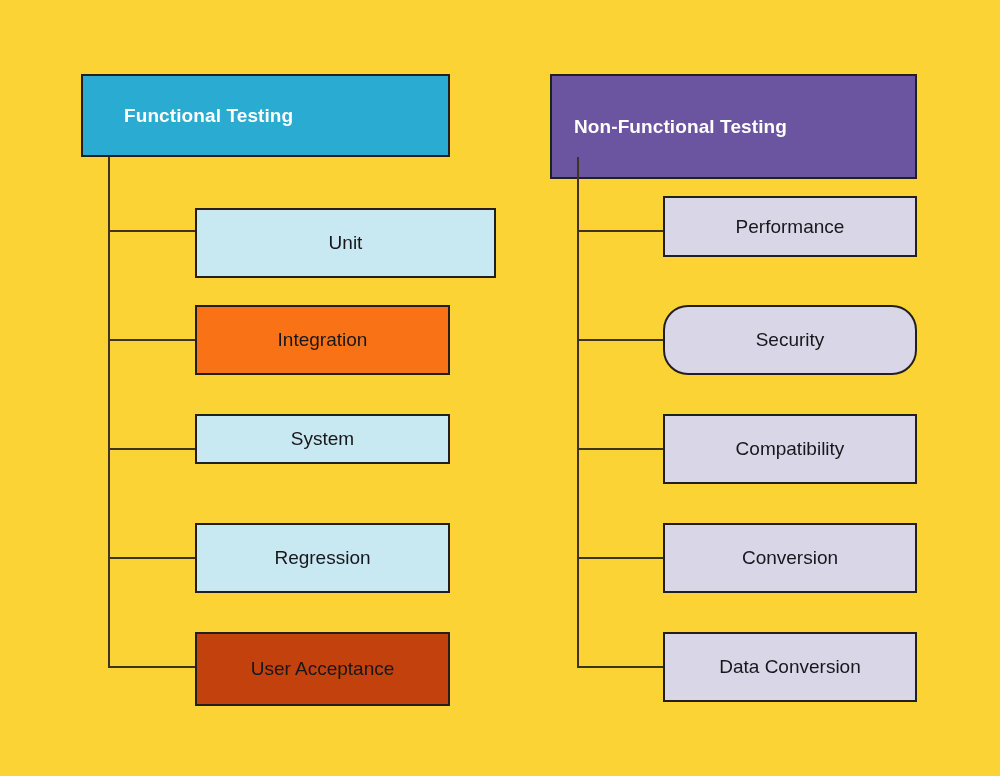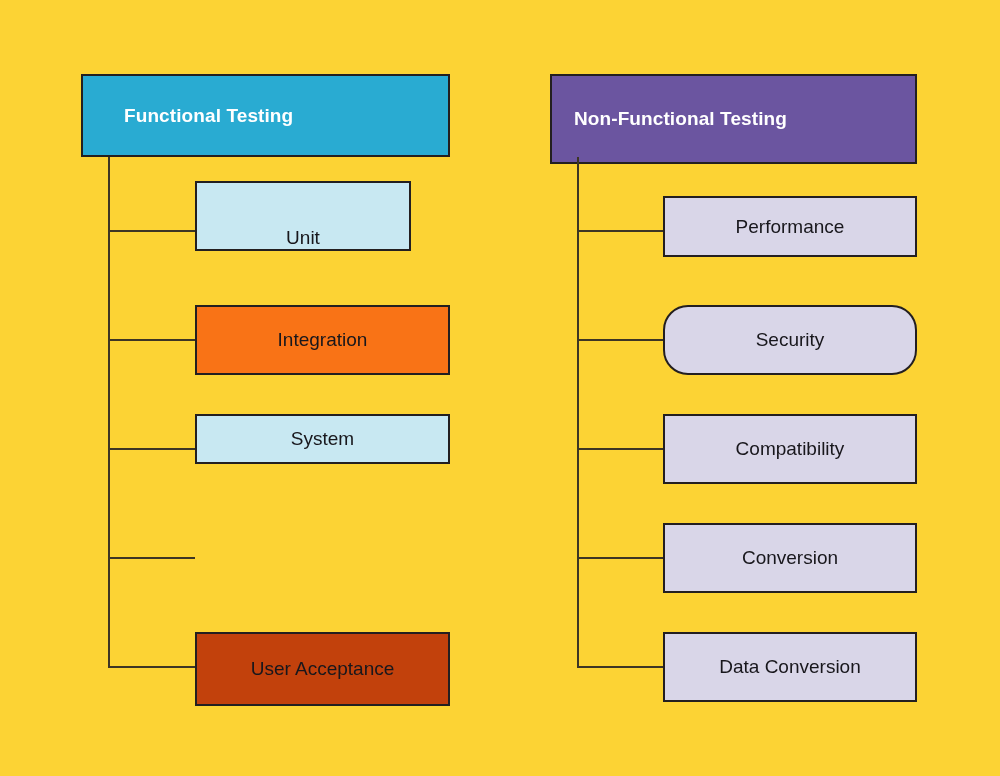--- a/index.html
+++ b/index.html
@@ -65,41 +65,44 @@
   }
 </style>
 </head>
 <body style="background: rgb(252, 211, 52);">
 
 <div id="canvas">
   <div class="column" id="col-0">
       <div class="root-box" style="left: 81px; top: 74px; width: 369px; height: 83px; background: rgb(41, 171, 210); border-color: rgb(35, 31, 32); padding-left: 19px;">
         <span class="root-label" style="color: rgb(255, 255, 255);">Functional Testing</span>
       </div>
-      <div class="leaf-box" style="left: 195px; top: 181px; width: 216px; height: 70px; background: rgb(200, 232, 242); border-color: rgb(35, 31, 32); align-items: flex-end;">
+      <div class="leaf-box" style="left: 195px; top: 208px; width: 301px; height: 70px; background: rgb(200, 232, 242); border-color: rgb(35, 31, 32);">
         <span class="leaf-label" style="color: rgb(24, 23, 28);">Unit</span>
       </div>
       <div class="branch" style="left: 108px; top: 230px; width: 87px; background: rgb(61, 53, 36);"></div>
       <div class="leaf-box" style="left: 195px; top: 305px; width: 255px; height: 70px; background: #f97316; border-color: rgb(35, 31, 32);">
         <span class="leaf-label" style="color: rgb(24, 23, 28);">Integration</span>
       </div>
       <div class="branch" style="left: 108px; top: 339px; width: 87px; background: rgb(61, 53, 36);"></div>
       <div class="leaf-box" style="left: 195px; top: 414px; width: 255px; height: 50px; background: rgb(200, 232, 242); border-color: rgb(35, 31, 32);">
         <span class="leaf-label" style="color: rgb(24, 23, 28);">System</span>
       </div>
       <div class="branch" style="left: 108px; top: 448px; width: 87px; background: rgb(61, 53, 36);"></div>
+      <div class="leaf-box" style="left: 195px; top: 523px; width: 255px; height: 70px; background: rgb(200, 232, 242); border-color: rgb(35, 31, 32);">
+        <span class="leaf-label" style="color: rgb(24, 23, 28);">Regression</span>
+      </div>
       <div class="branch" style="left: 108px; top: 557px; width: 87px; background: rgb(61, 53, 36);"></div>
       <div class="leaf-box" style="left: 195px; top: 632px; width: 255px; height: 74px; background: #c2410c; border-color: rgb(35, 31, 32);">
         <span class="leaf-label" style="color: rgb(24, 23, 28);">User Acceptance</span>
       </div>
       <div class="branch" style="left: 108px; top: 666px; width: 87px; background: rgb(61, 53, 36);"></div>
       <div class="trunk" style="left: 108px; top: 157px; height: 510px; background: rgb(61, 53, 36);"></div>
     </div>
   <div class="column" id="col-1">
-      <div class="root-box" style="left: 550px; top: 74px; width: 367px; height: 90px; background: rgb(107, 85, 160); border-color: rgb(35, 31, 32);">
+      <div class="root-box" style="left: 550px; top: 74px; width: 367px; height: 105px; background: rgb(107, 85, 160); border-color: rgb(35, 31, 32);">
         <span class="root-label" style="color: rgb(255, 255, 255);">Non-Functional Testing</span>
       </div>
       <div class="leaf-box" style="left: 663px; top: 196px; width: 254px; height: 61px; background: rgb(217, 214, 232); border-color: rgb(35, 31, 32);">
         <span class="leaf-label" style="color: rgb(24, 23, 28);">Performance</span>
       </div>
       <div class="branch" style="left: 577px; top: 230px; width: 86px; background: rgb(61, 53, 36);"></div>
       <div class="leaf-box" style="left: 663px; top: 305px; width: 254px; height: 70px; background: rgb(217, 214, 232); border-color: rgb(35, 31, 32); border-radius: 25px;">
         <span class="leaf-label" style="color: rgb(24, 23, 28);">Security</span>
       </div>
       <div class="branch" style="left: 577px; top: 339px; width: 86px; background: rgb(61, 53, 36);"></div>

